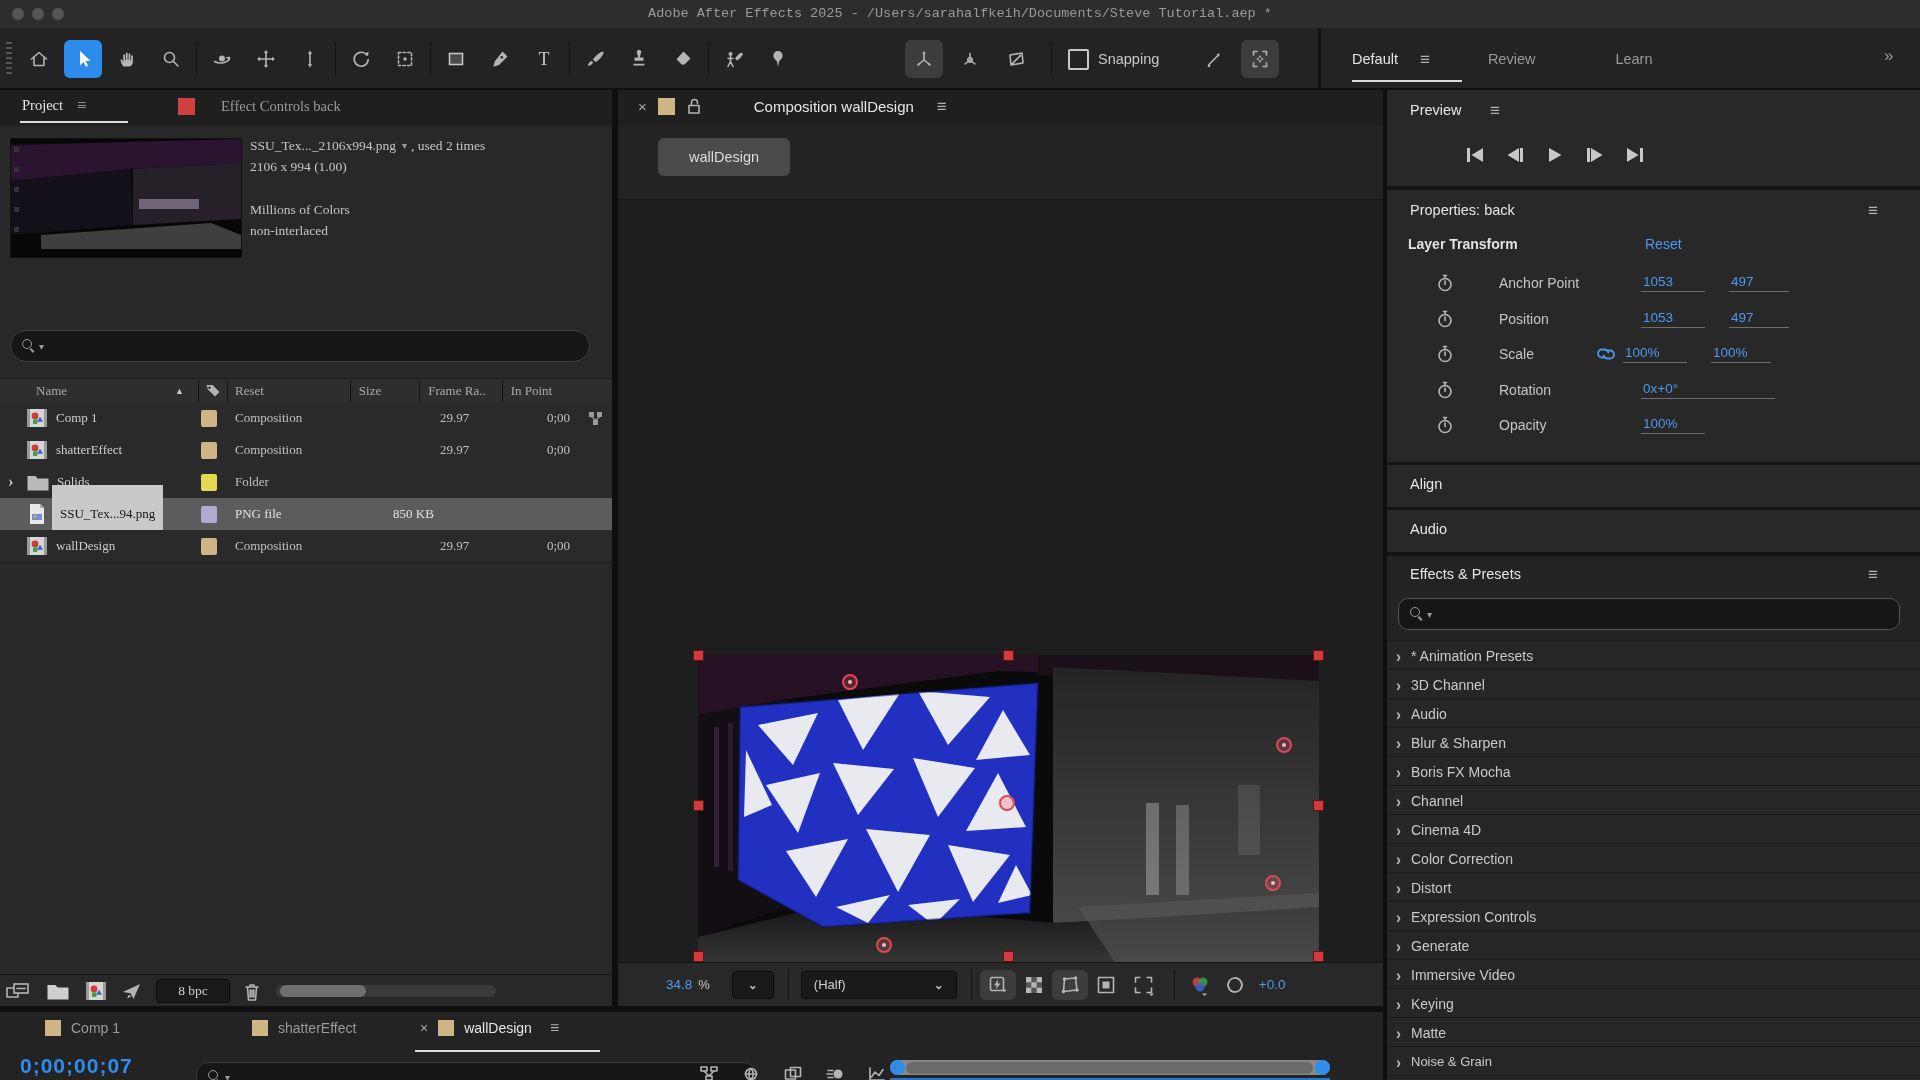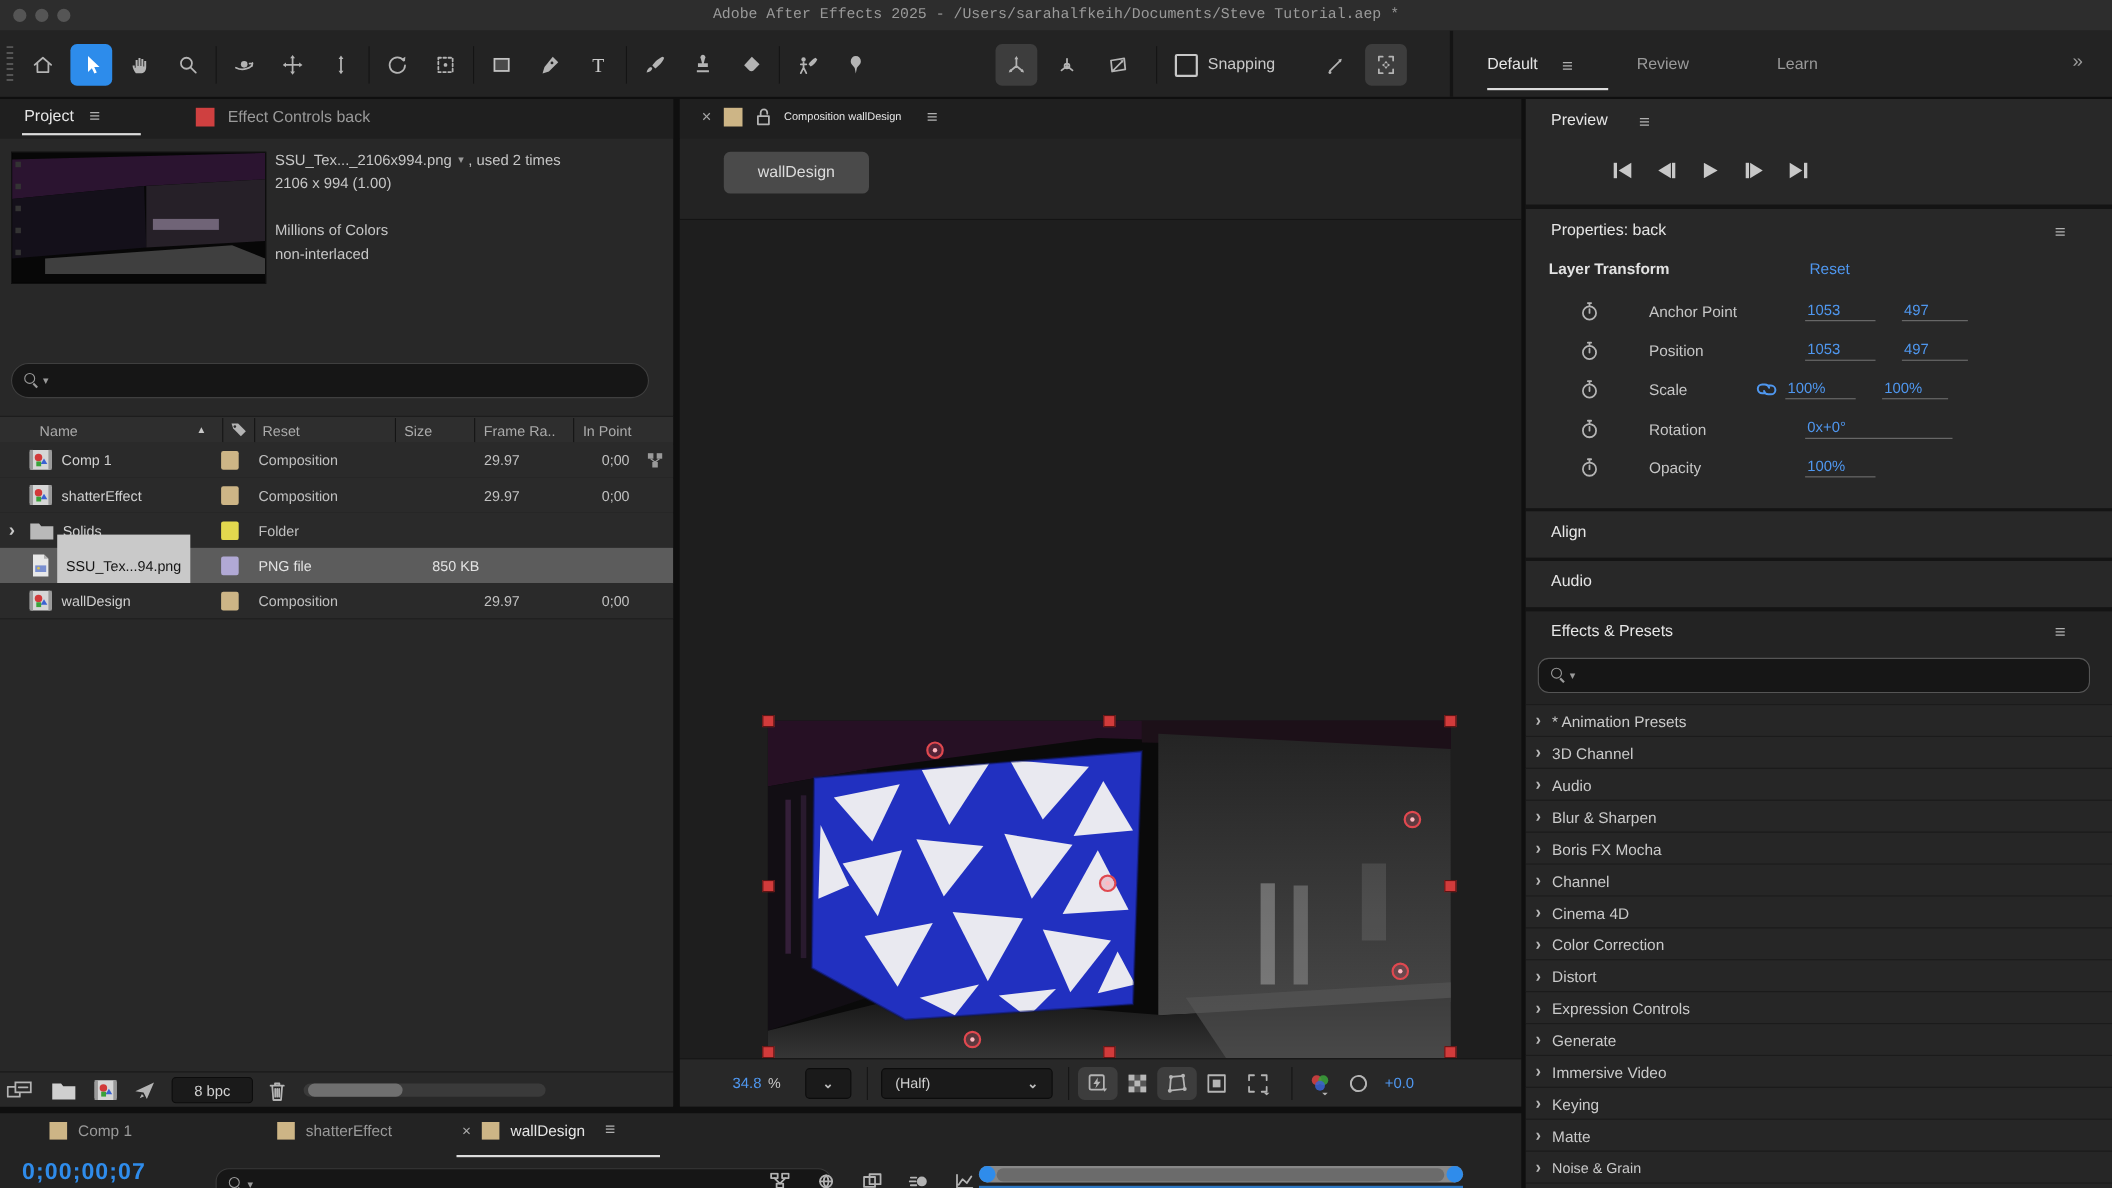--- a/index.html
+++ b/index.html
@@ -197,28 +197,28 @@
     <div class="abs row" style="left:1352px;top:12px;height:38px;gap:0;">
       <span class="bright" style="font-size:14.5px;">Default</span>
       <span class="menuicon" style="margin-left:22px;font-size:17px;">≡</span>
       <span class="dim" style="margin-left:58px;font-size:14.5px;">Review</span>
       <span class="dim" style="margin-left:80px;font-size:14.5px;">Learn</span>
     </div>
     <div class="abs" style="left:1352px;top:52px;width:110px;height:2px;background:#dcdcdc;"></div>
     <span class="abs dim" style="left:1884px;top:18px;font-size:17px;">»</span>
   </div>
 
-  <div class="panel" style="left:0;top:90px;width:612px;height:916px;">
+  <div class="panel" style="left:0;top:90px;width:612px;height:916px;font-family:Liberation Serif, serif;">
     <div class="tabbar"></div>
     <div class="abs row" style="left:22px;top:7px;gap:14px;">
       <span class="bright" style="font-size:14.5px;">Project</span>
       <span class="menuicon" style="font-size:17px;">≡</span>
     </div>
     <div class="abs" style="left:20px;top:31px;width:108px;height:2px;background:#dcdcdc;"></div>
-    <div class="abs row" style="left:178px;top:8px;gap:12px;">
+    <div class="abs row" style="left:178px;top:8px;gap:26px;">
       <div style="width:17px;height:17px;background:#cf4040;"></div>
       <span class="dim" style="font-size:14.5px;">Effect Controls back</span>
     </div>
 
     <div class="abs" style="left:10px;top:48px;width:230px;height:118px;background:#000;border:1px solid #111;">
       <svg width="230" height="118" viewBox="0 0 230 118">
         <rect width="230" height="118" fill="#070707"></rect>
         <polygon points="0,6 230,0 230,24 120,30 0,42" fill="#2b1430"></polygon>
         <polygon points="0,42 120,30 122,86 0,96" fill="#14101a"></polygon>
         <polygon points="122,30 230,24 230,80 122,86" fill="#262028"></polygon>
@@ -379,21 +379,21 @@
 
   <div class="panel" style="left:618px;top:90px;width:765px;height:916px;background:#232323;">
     <div class="tabbar"></div>
     <div class="abs row" style="left:20px;top:7px;gap:11px;">
       <span style="color:#a8a8a8;font-size:15px;">×</span>
       <div style="width:17px;height:17px;background:#cdb586;"></div>
       <svg width="16" height="18" viewBox="0 0 16 18">
           <rect x="3" y="8.5" width="10" height="7.5" class="ic"></rect>
           <path class="ic" d="M5.5 8.5 V5.5 a3 3 0 0 1 6 0 V6.5"></path>
         </svg>
-      <span class="bright" style="font-size:10px;">Composition wallDesign</span>
+      <span class="bright" style="font-size:15px;margin-left:41px;">Composition wallDesign</span>
       <span class="menuicon" style="margin-left:12px;font-size:17px;">≡</span>
     </div>
 
     <div class="abs" style="left:0;top:36px;width:765px;height:74px;background:#232323;border-bottom:1px solid #141414;box-sizing:border-box;">
       <div style="position:absolute;left:40px;top:12px;width:132px;height:38px;background:#4a4a4a;border-radius:6px;display:flex;align-items:center;justify-content:center;">
         <span style="color:#dcdcdc;font-size:14.5px;">wallDesign</span>
       </div>
     </div>
 
     <div class="abs" style="left:0;top:110px;width:765px;height:762px;background:#1e1e1e;">

